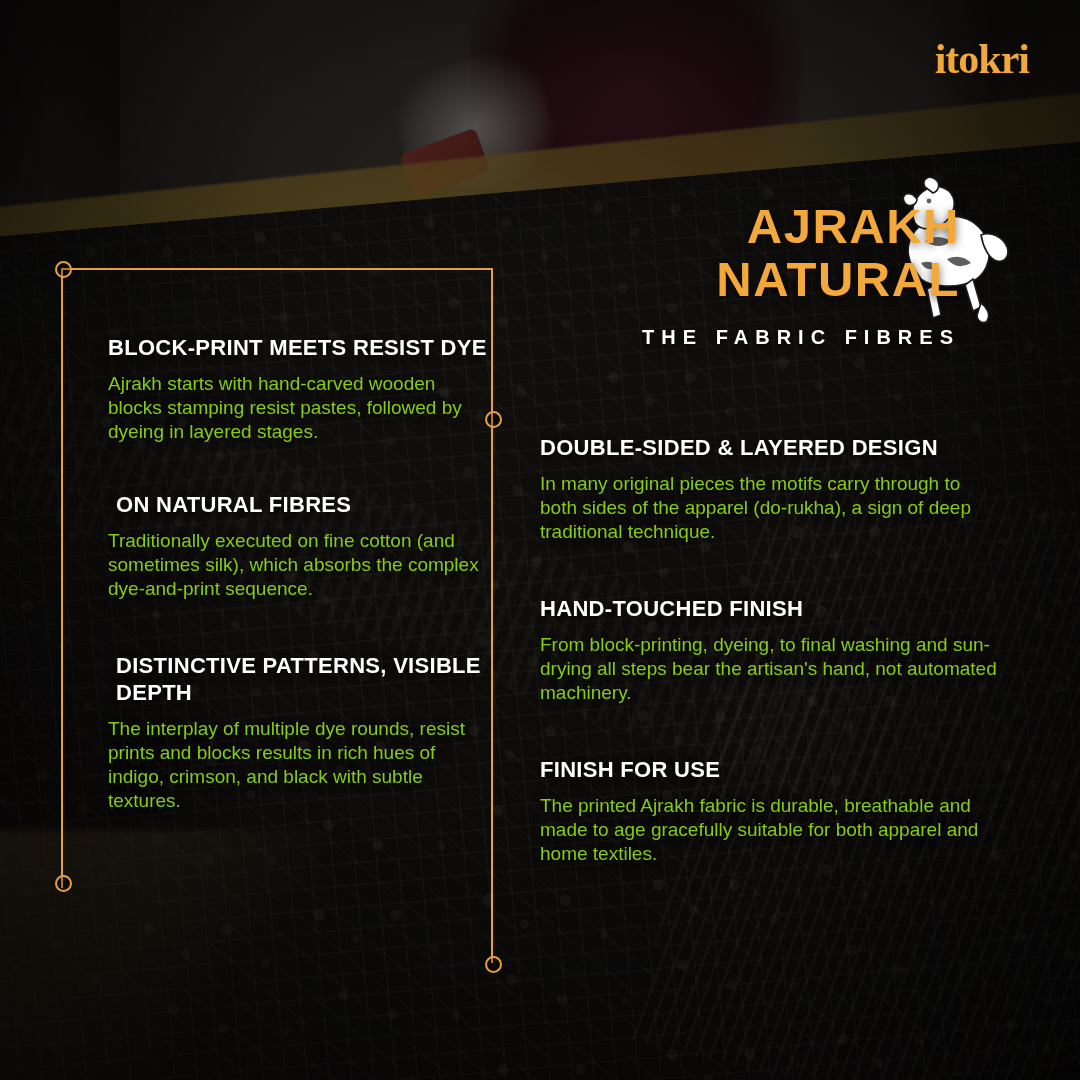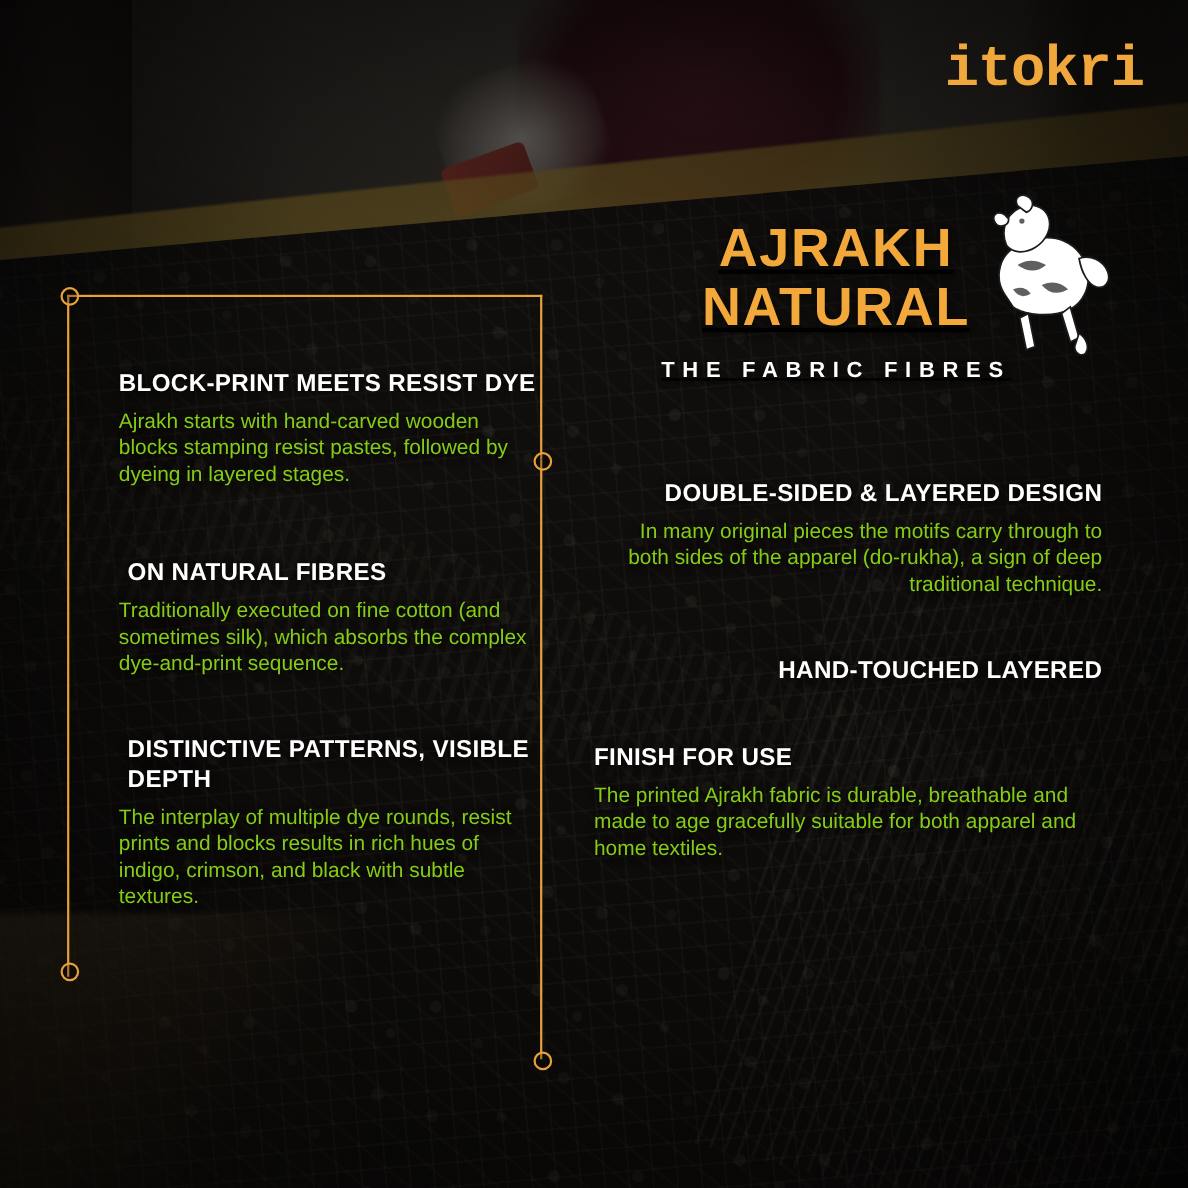--- a/index.html
+++ b/index.html
@@ -129,35 +129,34 @@
   }
   .scrim {
     position: absolute;
     inset: 0;
     background: rgba(8,7,6,0.42);
   }
 
   
   .logo {
     position: absolute;
-    right: 40px; top: 38px;
+    right: 51px; top: 38px;
     color: #f0a83c;
-    font-size: 52px;
+    font-size: 42px;
     font-weight: 700;
     letter-spacing: -1px;
     line-height: 1;
-    font-family: Liberation Mono, monospace;
+    font-family: Liberation Serif, serif;
   }
 
   
   .title-wrap {
     position: absolute;
     left: 560px; top: 200px; width: 400px;
-    text-align: center;
-    text-decoration: underline;
+    text-align: right;
   }
   .title {
     color: #f2a83a;
     font-size: 49px;
     font-weight: 800;
     letter-spacing: 1.5px;
     line-height: 1.08;
     margin: 0;
     text-shadow: 0 2px 10px rgba(0,0,0,.6);
   }
@@ -215,24 +214,24 @@
   }
   .item-body {
     color: #84cc16;
     font-size: 19px;
     line-height: 1.27;
     margin: 0;
     text-shadow: 0 2px 8px rgba(0,0,0,.8);
   }
   .indent-head { padding-left: 8px; }
 
-  .sp-1 { margin-bottom: 63px; }
+  .sp-1 { margin-bottom: 48px; }
   .sp-2 { margin-bottom: 52px; }
   .sp-3 { margin-bottom: 0; }
-  .r-sp { margin-bottom: 52px; text-align: right; }
+  .r-sp { margin-bottom: 52px; }
 </style>
 </head>
 <body>
 
 <div class="canvas">
 
   <div class="bg"></div>
   <div class="wood-left"></div>
   <div class="wood-right"></div>
   <div class="shirt"></div>
@@ -309,21 +308,22 @@
   </div>
 
   <div class="col col-right">
 
     <div class="item r-sp">
       <h2 class="item-head">DOUBLE-SIDED &amp; LAYERED DESIGN</h2>
       <p class="item-body">In many original pieces the motifs carry through to both sides of the apparel (do-rukha), a sign of deep traditional technique.</p>
     </div>
 
     <div class="item r-sp">
-      <h2 class="item-head">HAND-TOUCHED LAYERED</h2>
+      <h2 class="item-head">HAND-TOUCHED FINISH</h2>
+      <p class="item-body">From block-printing, dyeing, to final washing and sun-drying all steps bear the artisan's hand, not automated machinery.</p>
     </div>
 
     <div class="item">
       <h2 class="item-head">FINISH FOR USE</h2>
       <p class="item-body">The printed Ajrakh fabric is durable, breathable and made to age gracefully suitable for both apparel and home textiles.</p>
     </div>
 
   </div>
 
 </div>

